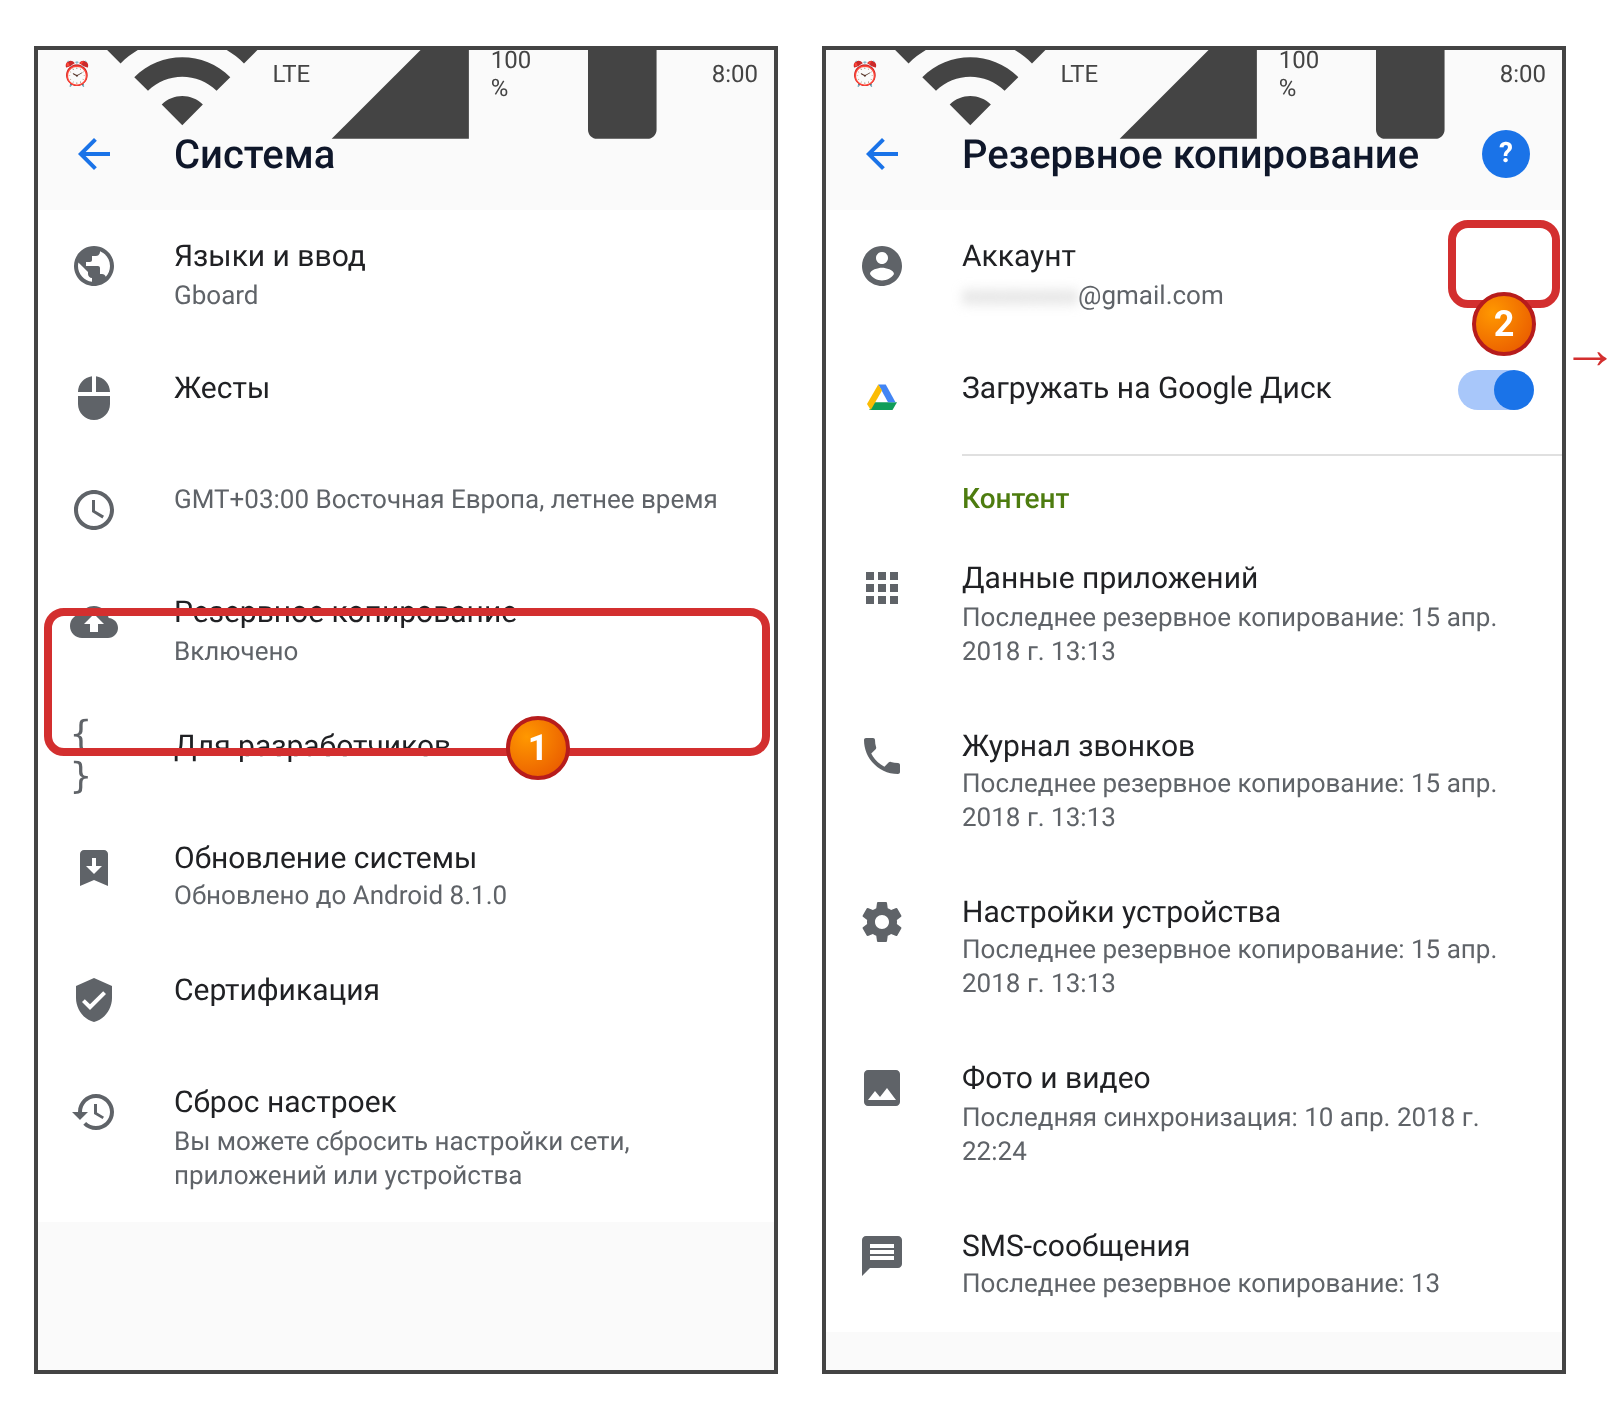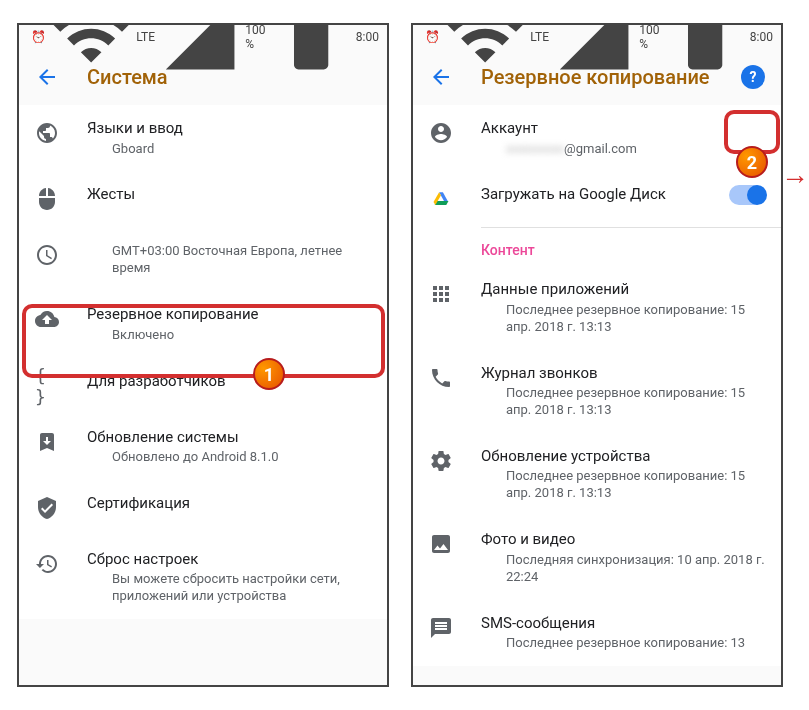--- a/index.html
+++ b/index.html
@@ -4,30 +4,30 @@
 <style>
 * { margin: 0; padding: 0; box-sizing: border-box; font-family: Roboto, Arial, sans-serif; }
 body { background: #fff; width: 809px; height: 710px; position: relative; }
 .phone { position: absolute; width: 372px; height: 664px; border: 2px solid #444; background: #fafafa; overflow: hidden; }
 .phone1 { left: 17px; top: 23px; }
 .phone2 { left: 411px; top: 23px; }
 .status-bar { height: 24px; background: #fafafa; display: flex; justify-content: flex-end; align-items: center; padding: 0 8px; font-size: 12px; color: #444; gap: 4px; }
 .status-bar .spacer { flex: 1; }
 .header { height: 56px; display: flex; align-items: center; padding: 0 16px; background: #fafafa; }
 .back-arrow { width: 24px; height: 24px; color: #1a73e8; display: flex; align-items: center; justify-content: center; cursor: pointer; }
-.header-title { color: #a16207; font-size: 20px; font-weight: 500; margin-left: 28px; flex: 1; }
+.header-title { color: #0f172a; font-size: 20px; font-weight: 500; margin-left: 28px; flex: 1; }
 .help-icon { width: 24px; height: 24px; border-radius: 50%; background: #1a73e8; color: #fff; display: flex; align-items: center; justify-content: center; font-weight: bold; font-size: 14px; }
 .list { background: #fff; }
 .item { display: flex; padding: 14px 16px; align-items: flex-start; min-height: 56px; }
 .item-icon { width: 24px; height: 24px; margin-right: 28px; color: #5f6368; display: flex; align-items: center; justify-content: center; flex-shrink: 0; margin-top: 2px; }
 .item-content { flex: 1; }
 .item-title { font-size: 15px; color: #202124; line-height: 1.3; }
-.item-sub { font-size: 13px; color: #5f6368; margin-top: 2px; line-height: 1.3; margin-left: 25px; }
+.item-sub { font-size: 13px; color: #5f6368; margin-top: 2px; line-height: 1.3; }
 .divider { height: 1px; background: #e0e0e0; margin-left: 68px; }
-.section-label { color: #ec4899; font-size: 14px; font-weight: 500; padding: 14px 16px 8px 68px; }
+.section-label { color: #4d7c0f; font-size: 14px; font-weight: 500; padding: 14px 16px 8px 68px; }
 .toggle { width: 36px; height: 20px; background: #a8c7fa; border-radius: 10px; position: relative; margin-left: 8px; flex-shrink: 0; }
 .toggle-knob { width: 20px; height: 20px; background: #1a73e8; border-radius: 50%; position: absolute; right: -2px; top: 0; }
 .highlight-box { position: absolute; border: 4px solid #d32f2f; border-radius: 10px; pointer-events: none; }
 .badge { position: absolute; width: 32px; height: 32px; border-radius: 50%; color: #fff; font-weight: bold; display: flex; align-items: center; justify-content: center; font-size: 18px; border: 2px solid #b71c1c; background: radial-gradient(circle at 30% 30%, #ff9800, #e65100); }
 .drive-icon { width: 20px; height: 18px; }
 .arrow-right { position: absolute; right: 0; top: 158px; color: #d32f2f; font-size: 28px; font-weight: bold; }
 svg { width: 100%; height: 100%; }
 </style>
 </head>
 <body>
@@ -218,21 +218,21 @@
           <div class="item-sub">Последнее резервное копирование: 15 апр. 2018 г. 13:13</div>
         </div>
     </div>
     <div class="item">
       <div class="item-icon">
           <svg viewBox="0 0 24 24">
             <path fill="currentColor" d="M19.43 12.98c.04-.32.07-.64.07-.98s-.03-.66-.07-.98l2.11-1.65c.19-.15.24-.42.12-.64l-2-3.46c-.12-.22-.39-.3-.61-.22l-2.49 1c-.52-.4-1.08-.73-1.69-.98l-.38-2.65C14.46 2.18 14.25 2 14 2h-4c-.25 0-.46.18-.49.42l-.38 2.65c-.61.25-1.17.59-1.69.98l-2.49-1c-.23-.09-.49 0-.61.22l-2 3.46c-.13.22-.07.49.12.64l2.11 1.65c-.04.32-.07.65-.07.98s.03.66.07.98l-2.11 1.65c-.19.15-.24.42-.12.64l2 3.46c.12.22.39.3.61.22l2.49-1c.52.4 1.08.73 1.69.98l.38 2.65c.03.24.24.42.49.42h4c.25 0 .46-.18.49-.42l.38-2.65c.61-.25 1.17-.59 1.69-.98l2.49 1c.23.09.49 0 .61-.22l2-3.46c.12-.22.07-.49-.12-.64l-2.11-1.65zM12 15.5c-1.93 0-3.5-1.57-3.5-3.5s1.57-3.5 3.5-3.5 3.5 1.57 3.5 3.5-1.57 3.5-3.5 3.5z"></path>
           </svg>
         </div>
       <div class="item-content">
-          <div class="item-title">Обновление устройства</div>
+          <div class="item-title">Настройки устройства</div>
           <div class="item-sub">Последнее резервное копирование: 15 апр. 2018 г. 13:13</div>
         </div>
     </div>
     <div class="item">
       <div class="item-icon">
           <svg viewBox="0 0 24 24">
             <path fill="currentColor" d="M21 19V5c0-1.1-.9-2-2-2H5c-1.1 0-2 .9-2 2v14c0 1.1.9 2 2 2h14c1.1 0 2-.9 2-2zM8.5 13.5l2.5 3.01L14.5 12l4.5 6H5l3.5-4.5z"></path>
           </svg>
         </div>
       <div class="item-content">

